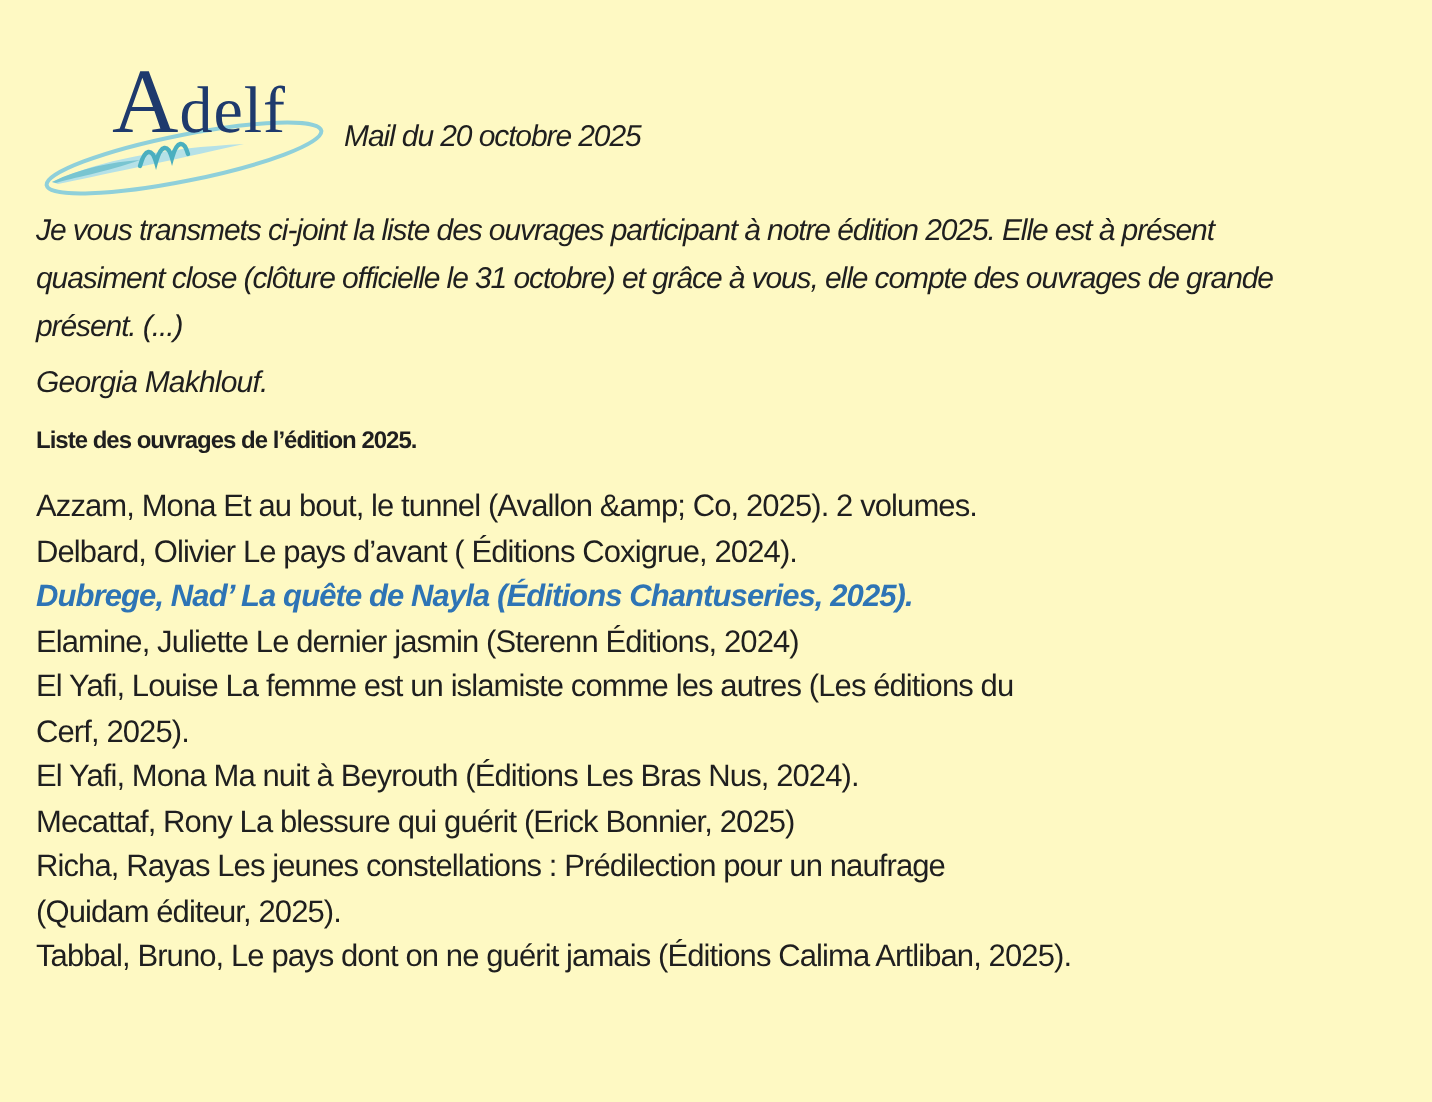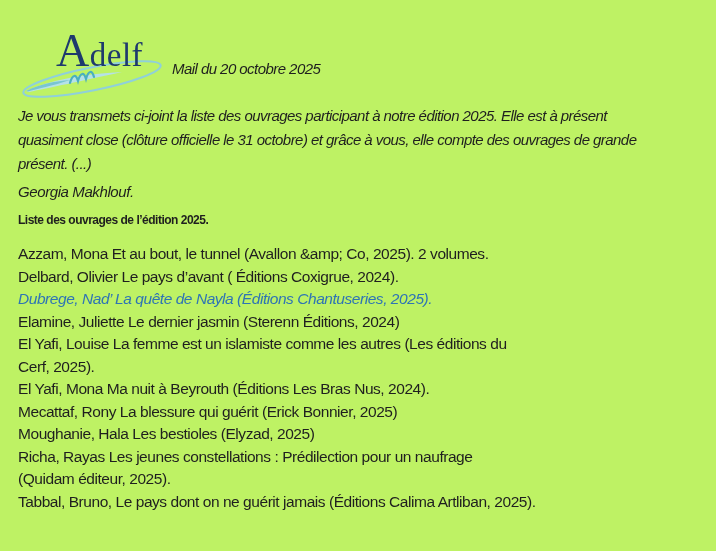--- a/index.html
+++ b/index.html
@@ -4,21 +4,21 @@
 <style>
   html, body {
     margin: 0;
     padding: 0;
     background: #ffffff;
   }
   .page {
     position: relative;
     width: 716px;
     height: 551px;
-    background: #bef264;
+    background: #fef9c3;
     overflow: hidden;
     font-family: "Liberation Sans", sans-serif;
     color: #1f1f1f;
   }
 
   
   .logo {
     position: absolute;
     left: 20px;
     top: 28px;
@@ -100,21 +100,21 @@
     top: 243px;
     font-size: 15.5px;
     letter-spacing: -0.45px;
   }
   .book-list .line {
     line-height: 22.5px;
     white-space: nowrap;
   }
   .book-list .line.highlight {
     color: #2e74b5;
-    font-weight: normal;
+    font-weight: bold;
     font-style: italic;
   }
 </style>
 </head>
 <body>
 
 <div class="page">
 
   <div class="logo">
     <svg width="148" height="70" viewBox="0 0 148 70" aria-hidden="true">
@@ -144,19 +144,18 @@
 
   <div class="book-list">
     <div class="line">Azzam, Mona Et au bout, le tunnel (Avallon &amp;amp; Co, 2025). 2 volumes.</div>
     <div class="line">Delbard, Olivier Le pays d’avant ( Éditions Coxigrue, 2024).</div>
     <div class="line highlight">Dubrege, Nad’ La quête de Nayla (Éditions Chantuseries, 2025).</div>
     <div class="line">Elamine, Juliette Le dernier jasmin (Sterenn Éditions, 2024)</div>
     <div class="line">El Yafi, Louise La femme est un islamiste comme les autres (Les éditions du</div>
     <div class="line">Cerf, 2025).</div>
     <div class="line">El Yafi, Mona Ma nuit à Beyrouth (Éditions Les Bras Nus, 2024).</div>
     <div class="line">Mecattaf, Rony La blessure qui guérit (Erick Bonnier, 2025)</div>
-    <div class="line">Moughanie, Hala Les bestioles (Elyzad, 2025)</div>
     <div class="line">Richa, Rayas Les jeunes constellations : Prédilection pour un naufrage</div>
     <div class="line">(Quidam éditeur, 2025).</div>
     <div class="line">Tabbal, Bruno, Le pays dont on ne guérit jamais (Éditions Calima Artliban, 2025).</div>
   </div>
 
 </div>
 
 </body></html>

